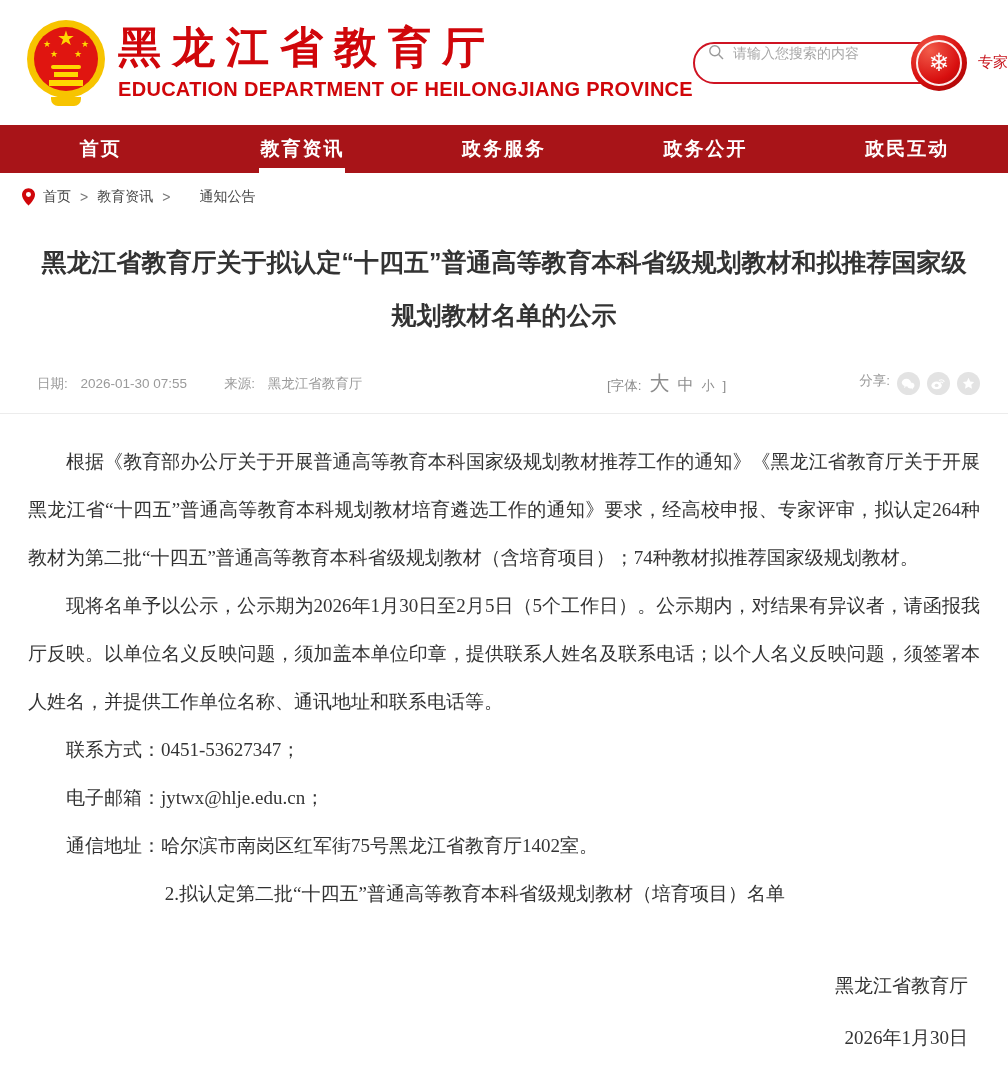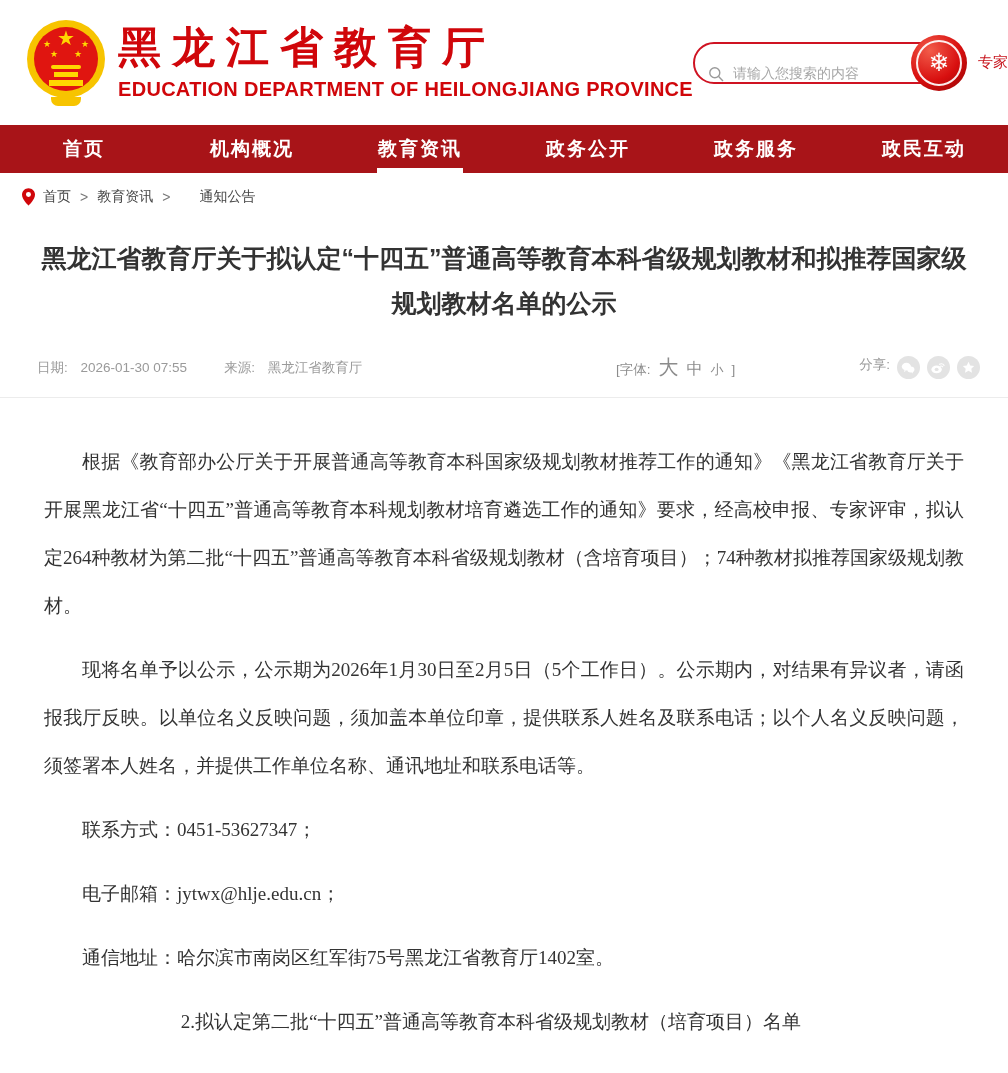--- a/index.html
+++ b/index.html
@@ -18,21 +18,21 @@
   .s1{ top:13px; left:9px; } .s2{ top:13px; right:9px; } .s3{ top:23px; left:16px; } .s4{ top:23px; right:16px; }
   .gate-roof { position:absolute; bottom:22px; left:50%; transform:translateX(-50%); width:30px; height:4px; background:#ffd700; border-radius:2px; }
   .gate-mid  { position:absolute; bottom:14px; left:50%; transform:translateX(-50%); width:24px; height:5px; background:#ffd700; }
   .gate-base { position:absolute; bottom:5px;  left:50%; transform:translateX(-50%); width:34px; height:6px; background:#ffd700; }
   .emblem-base { width:30px; height:9px; background:#f7c400; margin:-1px auto 0; border-radius:0 0 7px 7px; }
   .brand-text { display:flex; flex-direction:column; }
   .site-name { font-size:43px; font-weight:bold; color:#d0060a; letter-spacing:11px; line-height:1.1; white-space:nowrap; }
   .site-name-en { font-size:20px; font-weight:bold; color:#d0060a; letter-spacing:0.3px; margin-top:6px; white-space:nowrap; }
 
   .search-zone { margin-left:auto; display:flex; align-items:center; }
-  .search-pill { width:268px; height:42px; border:2px solid #cf1322; border-radius:22px; display:flex; align-items:flex-end; padding:0 52px 0 13px; background:#fff; }
+  .search-pill { width:268px; height:42px; border:2px solid #cf1322; border-radius:22px; display:flex; align-items:flex-start; padding:0 52px 0 13px; background:#fff; }
   .search-pill svg { flex:0 0 auto; }
   .search-input { border:none; outline:none; background:transparent; font-size:14px; width:100%; margin-left:7px; color:#333; font-family:"Liberation Sans",sans-serif; }
   .search-input::placeholder { color:#a8a8a8; }
   .search-btn { width:56px; height:56px; border-radius:50%; border:none; margin-left:-50px; position:relative; z-index:2; cursor:pointer;
       background:radial-gradient(circle at 34% 28%, #f25c4a 0%, #d80f0f 55%, #8c0202 100%);
       color:#fff; display:flex; align-items:center; justify-content:center; font-size:25px; line-height:1; }
   .search-btn::before { content:""; position:absolute; inset:5px; border:2px solid rgba(255,255,255,0.92); border-radius:50%; }
   .search-btn span { position:relative; z-index:1; }
   .adv-search { display:flex; align-items:center; gap:4px; margin-left:11px; color:#c8161e; font-size:15px; white-space:nowrap; cursor:pointer; text-decoration:none; }
   .adv-chevron { font-size:12px; color:#d8555b; transform:scaleY(0.8); }
@@ -43,34 +43,34 @@
   .nav-item.active::after { content:""; position:absolute; bottom:0; left:50%; transform:translateX(-50%); width:86px; height:5px; background:#fff; }
 
   
   .breadcrumb { display:flex; align-items:center; gap:8px; padding:15px 0 0 22px; font-size:14px; color:#454545; }
   .crumb { cursor:pointer; }
   .crumb.current { cursor:default;margin-left:20px; }
   .crumb-sep { color:#777; margin:0 1px; }
 
   
   .main-content { padding:0 28px 38px; }
-  .article-title { font-size:25px; font-weight:bold; color:#333; text-align:center; line-height:45px; margin:30px 4px 24px; }
+  .article-title { font-size:25px; font-weight:bold; color:#333; text-align:center; line-height:53px; margin:30px 4px 24px; }
   .meta-row { display:flex; align-items:center; font-size:13.5px; color:#9a9a9a; padding:4px 0 16px; }
   .meta-left { display:flex; gap:28px; white-space:nowrap; }
   .meta-item span { margin-left:9px; }
-  .font-widget { margin:0 auto; position:relative; left:65px; display:flex; align-items:baseline; gap:8px; color:#8c8c8c; white-space:nowrap; }
+  .font-widget { margin:0 auto; position:relative; left:56px; display:flex; align-items:baseline; gap:8px; color:#8c8c8c; white-space:nowrap; }
   .fw-large { font-size:20px; cursor:pointer; }
   .fw-mid   { font-size:16px; cursor:pointer; }
   .fw-small { font-size:13px; cursor:pointer; }
   .share-group { display:flex; align-items:flex-start; gap:7px; white-space:nowrap; }
   .share-icon { width:23px; height:23px; border-radius:50%; background:#e3e3e3; display:flex; align-items:center; justify-content:center; cursor:pointer; }
   .meta-divider { height:1px; background:#ececec; margin:0 -28px; }
 
   .article { font-family:"Liberation Serif","DejaVu Serif",serif; font-size:19px; color:#333; line-height:48px; text-align:justify; padding-top:24px; }
-  .article p { margin:16px; text-indent:2em; }
+  .article p { margin:0; text-indent:2em; }
   .article p.attach-2 { text-indent:7.2em; }
   .signature { margin-top:42px; text-align:right; padding-right:12px; }
   .signature p { text-indent:0; margin:0; line-height:52px; }
 </style>
 </head>
 <body>
 
 <div class="page">
 
   <header class="site-header">
@@ -109,24 +109,23 @@
       </button>
       <a class="adv-search">
         <span>专家评审</span>
         <span class="adv-chevron">∨</span>
       </a>
     </div>
   </header>
 
   <nav class="main-nav">
     <div class="nav-item">首页</div>
-    <div class="nav-item">机构概况</div>
     <div class="nav-item active">教育资讯</div>
+    <div class="nav-item">政务服务</div>
     <div class="nav-item">政务公开</div>
-    <div class="nav-item">政务服务</div>
     <div class="nav-item">政民互动</div>
   </nav>
 
   <div class="breadcrumb">
     <svg width="13" height="18" viewBox="0 0 24 32">
       <path d="M12 0C5.4 0 0 5.4 0 12c0 9 12 20 12 20s12-11 12-20C24 5.4 18.6 0 12 0z" fill="#d0060a"></path>
       <circle cx="12" cy="11.5" r="4.6" fill="#fff"></circle>
     </svg>
     <span class="crumb">首页</span>
     <span class="crumb-sep">&gt;</span>

